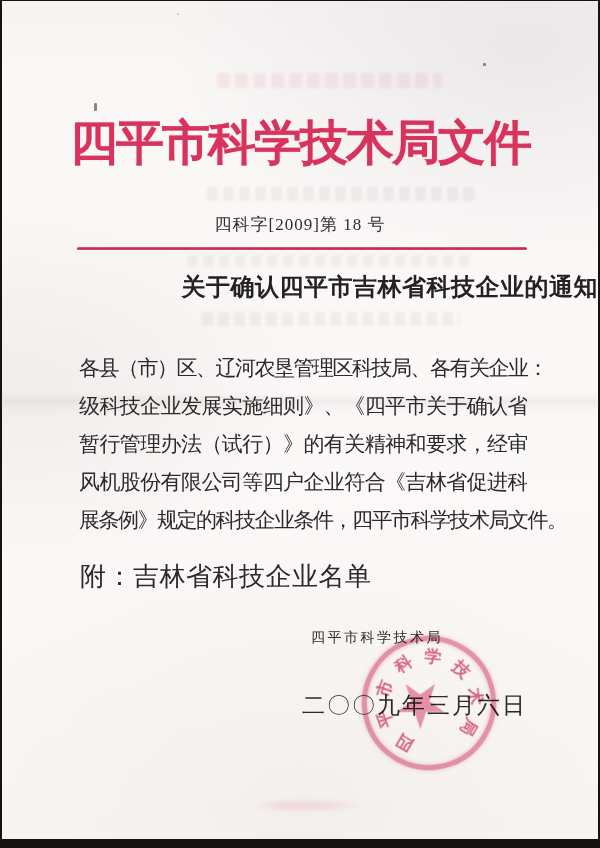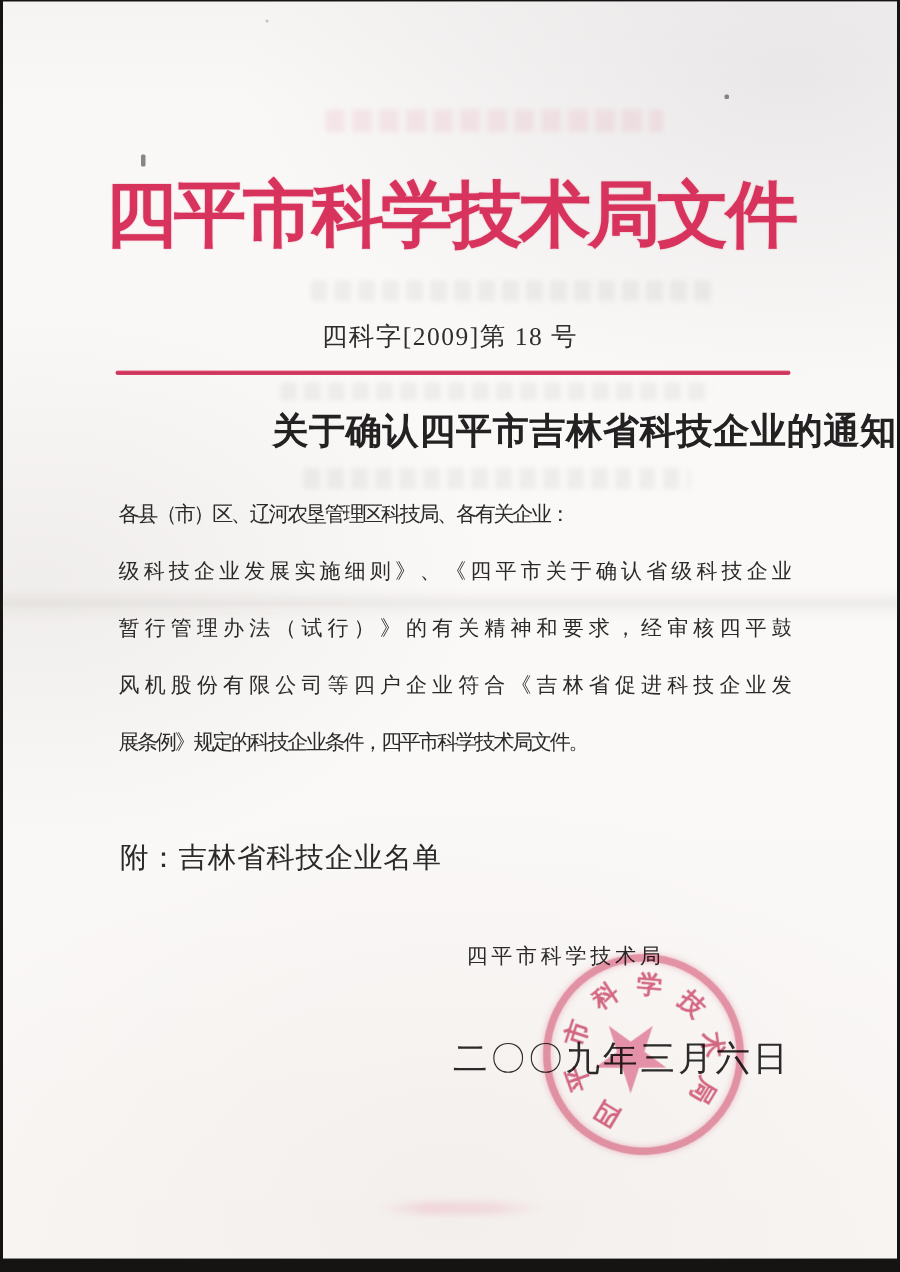--- a/index.html
+++ b/index.html
@@ -48,29 +48,29 @@
     position:absolute;left:75px;top:246px;width:450px;height:3px;
     background:linear-gradient(180deg,#e05f81 0%, #c92e55 45%, #b7234a 60%, #e weakness 0) ;
     background:linear-gradient(180deg,#e05f81 0%, #c92e55 50%, #d8486d 100%);
     border-radius:2px;
   }
   .title{
     position:absolute;left:0;top:270px;width:100%;text-align:right;
     font-size:24px;font-weight:600;color:#232121;letter-spacing:0.5px;
   }
   .bodytext{
-    position:absolute;left:77px;top:324px;width:448px;
-    font-size:14px;letter-spacing:-1.5px;color:#2b2929;
+    position:absolute;left:77px;top:348px;width:448px;
+    font-size:21px;letter-spacing:-1.5px;color:#2b2929;
   }
   .bline{height:38px;line-height:38px;white-space:nowrap;}
   .bline.just{text-align:justify;text-align-last:justify;white-space:normal;overflow:hidden;}
   .bline.indent{text-indent:33px;}
   .attach{
     position:absolute;left:78px;top:558px;
-    font-size:19px;color:#2b2929;letter-spacing:0.5px;
+    font-size:26px;color:#2b2929;letter-spacing:0.5px;
   }
   .signer{
     position:absolute;left:309px;top:628px;
     font-size:14px;color:#2b2929;letter-spacing:2.5px;
   }
   .sign-date{
     position:absolute;left:300px;top:689px;
     font-size:23px;color:#2b2929;letter-spacing:2px;
   }
   .seal{

